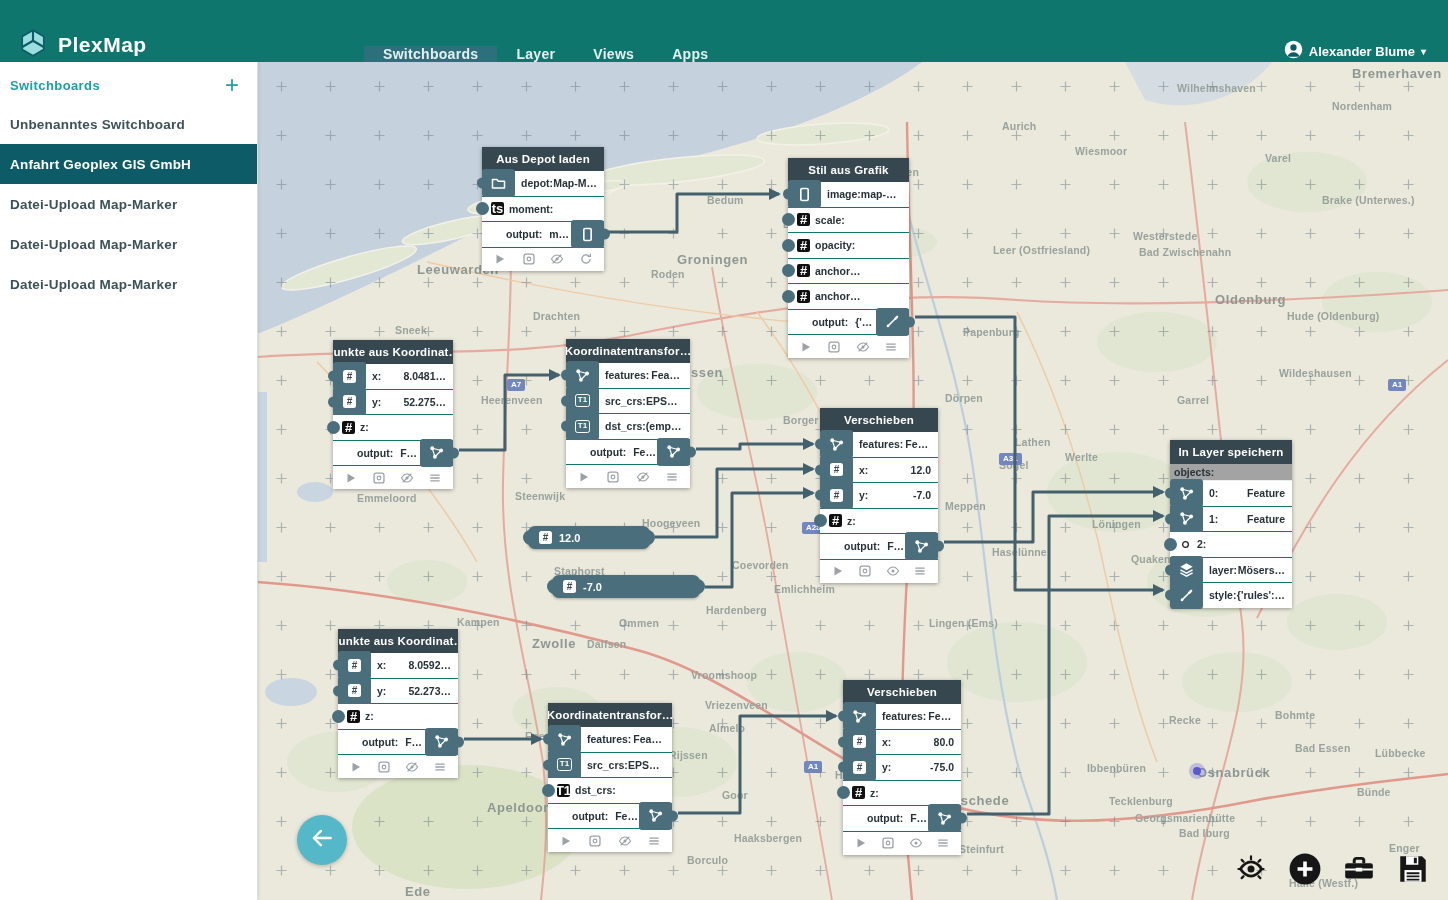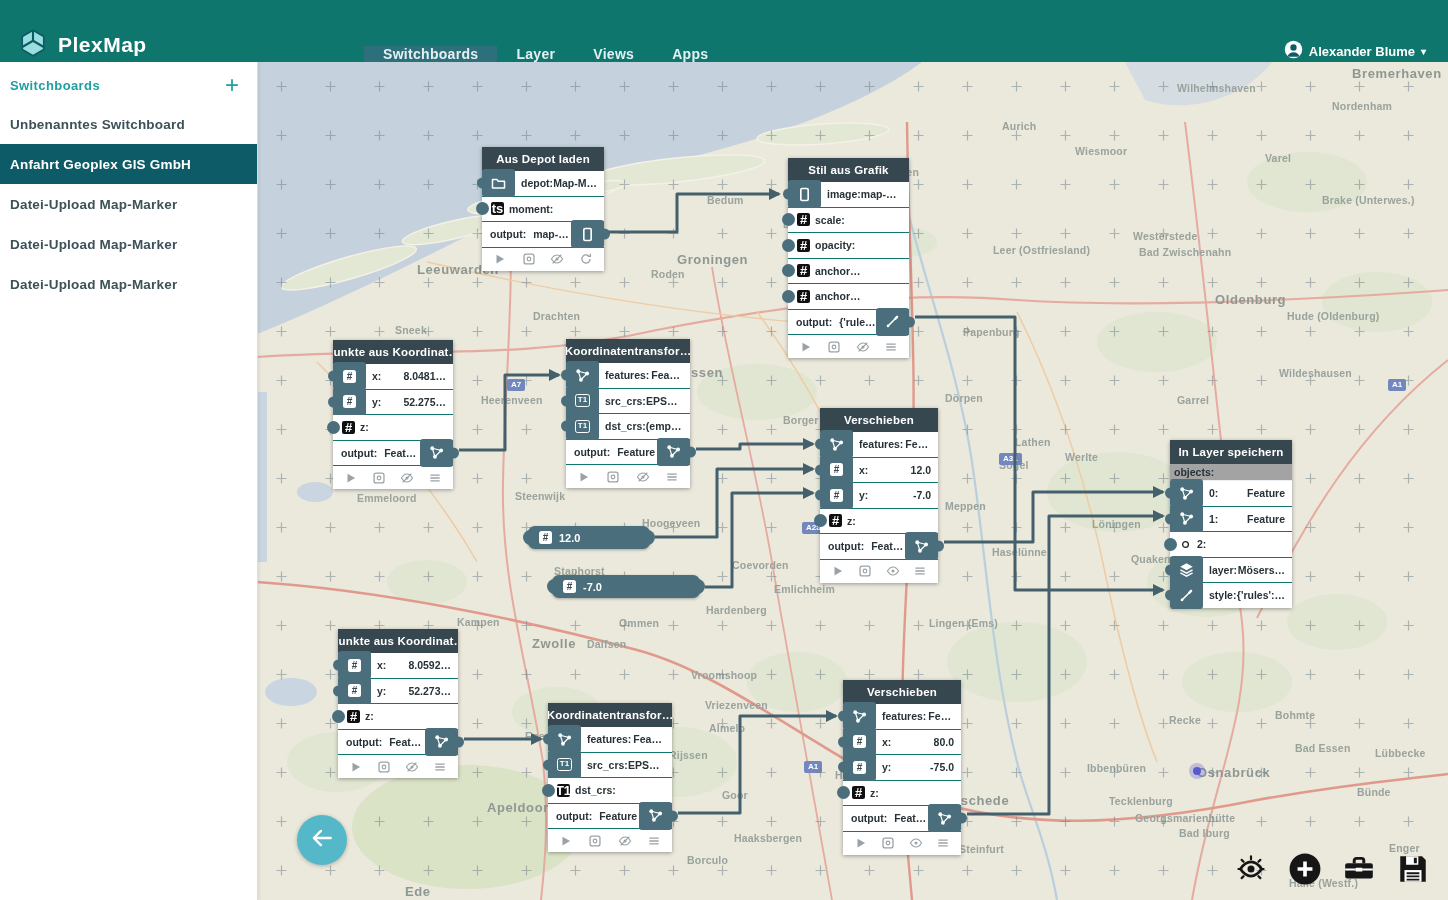--- a/index.html
+++ b/index.html
@@ -48,21 +48,21 @@
     overflow:hidden;padding:0 3px;letter-spacing:.2px;cursor:move;}
   .ncap{height:16px;display:flex;align-items:center;font-size:10.5px;font-weight:700;
     color:#263238;padding-left:4px;border-bottom:1px solid #eceff1;background:#a3a3a3;}
   .nrow{height:24.5px;display:flex;align-items:center;border-bottom:1px solid #0f766e;
     background:#fff;position:relative;}
   .nrow:last-of-type{border-bottom:none;}
   .nrow .lab{font-weight:700;color:#263238;white-space:nowrap;}
   .nrow .val{margin-left:auto;padding-right:7px;font-weight:700;color:#263238;
     white-space:nowrap;overflow:hidden;text-overflow:ellipsis;cursor:text;}
   .nrow.tight .val{margin-left:2px;}
-  .nrow.outrow{padding-left:8px;}
+  .nrow.outrow{padding-left:24px;}
   .nrow.outrow .val{margin-left:7px;padding-right:0;}
   .pbig{width:33px;height:28px;flex:0 0 33px;background:#4a6e7c;border-radius:3px;
     display:flex;align-items:center;justify-content:center;position:relative;color:#fff;
     cursor:crosshair;}
   .pbig.in{margin-right:6px;}
   .pbig.in::before{content:"";position:absolute;left:-5.5px;top:50%;transform:translateY(-50%);
     width:11px;height:11px;border-radius:50%;background:#4a6e7c;}
   .pbig.out{margin-left:auto;}
   .pbig.out::after{content:"";position:absolute;right:-5.5px;top:50%;transform:translateY(-50%);
     width:11px;height:11px;border-radius:50%;background:#4a6e7c;}

